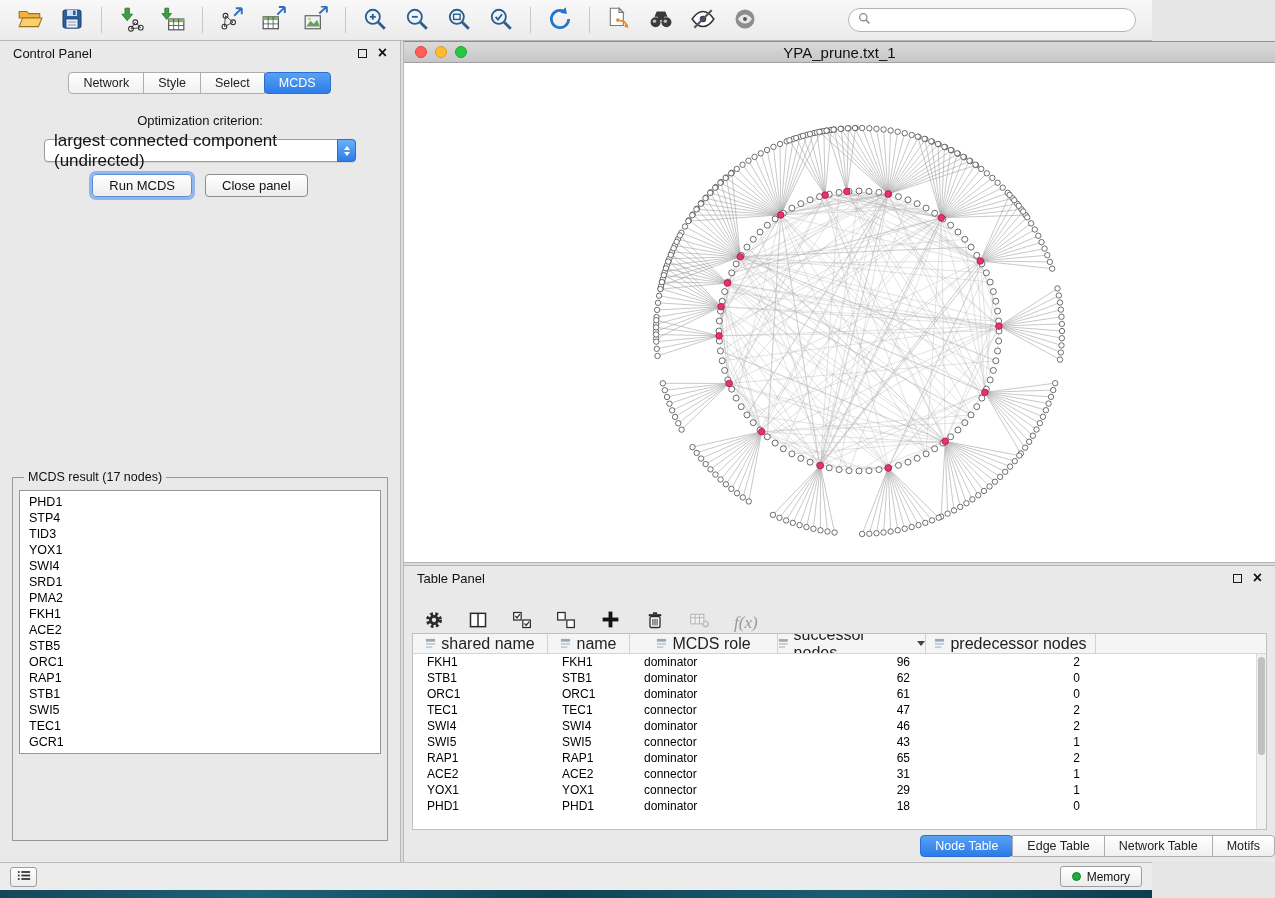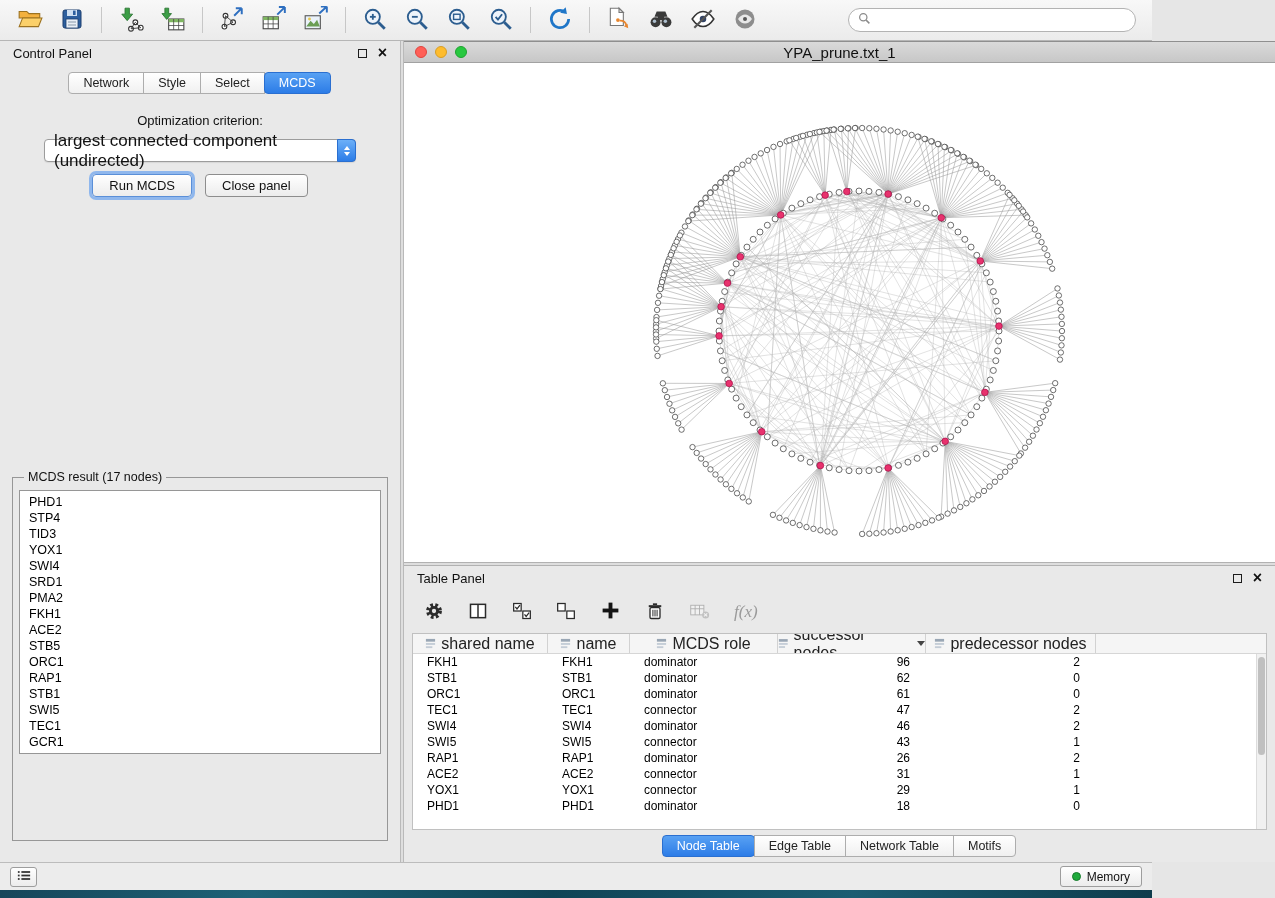--- a/index.html
+++ b/index.html
@@ -50,40 +50,40 @@
   .tl{width:12px;height:12px;border-radius:50%;flex:0 0 auto;z-index:2;}
   .tl-red{background:#ff5f57;border:1px solid #e0443e;}
   .tl-yellow{background:#febc2e;border:1px solid #d89e24;}
   .tl-green{background:#28c840;border:1px solid #1ea32f;}
   .net-title{position:absolute;left:0;right:0;text-align:center;font-size:15px;color:#111;}
   .net-canvas{flex:1;background:#fff;position:relative;overflow:hidden;}
   .hsplit{height:4px;background:#dedede;border-top:1px solid #b2b2b2;border-bottom:1px solid #b2b2b2;flex:0 0 auto;}
 
   
   .table-panel{flex:1;background:#e9e9e9;display:flex;flex-direction:column;min-height:0;}
-  .tp-toolbar{height:42px;margin:1px 8px 0;display:flex;align-items:center;padding:0 12px;gap:24px;flex:0 0 auto;}
+  .tp-toolbar{height:42px;margin:1px 8px 0;display:flex;align-items:flex-end;padding:0 12px;gap:24px;flex:0 0 auto;}
   .tp-icon{display:flex;align-items:center;justify-content:center;background:transparent;border:none;}
   .fx-label{font-family:"Liberation Serif",serif;font-style:italic;font-size:17px;color:#9a9a9a;}
   .tp-table{flex:1;margin:0 8px;background:#fff;border:1px solid #c0c0c0;position:relative;display:flex;flex-direction:column;overflow:hidden;min-height:0;}
   .thead{display:flex;height:20px;background:#f5f5f5;border-bottom:1px solid #d6d6d6;flex:0 0 auto;}
   .th{display:flex;align-items:center;justify-content:center;gap:5px;font-size:16px;color:#222;border-right:1px solid #d2d2d2;overflow:hidden;}
   .col0{width:135px;flex:0 0 auto;}
   .col1{width:82px;flex:0 0 auto;}
   .col2{width:148px;flex:0 0 auto;}
   .col3{width:148px;flex:0 0 auto;}
   .col4{width:170px;flex:0 0 auto;}
   .colf{flex:1;border-right:none;}
   .th-caret{width:0;height:0;border-left:4px solid transparent;border-right:4px solid transparent;border-top:5px solid #444;margin-left:3px;}
   .tbody{flex:1;overflow:hidden;}
   .trow{display:flex;height:16px;align-items:center;}
   .tcell{font-size:12px;color:#000;padding-left:14px;overflow:hidden;white-space:nowrap;}
   .tcell.col3,.tcell.col4{text-align:right;padding-right:16px;padding-left:0;}
   .vscroll{position:absolute;right:0;top:20px;bottom:0;width:10px;background:#f1f1f1;border-left:1px solid #dcdcdc;}
   .vthumb{position:absolute;left:1px;right:1px;top:3px;height:98px;background:#c0c0c0;border-radius:4px;}
-  .tp-tabs{height:32px;display:flex;justify-content:center;align-items:center;flex:0 0 auto;}
+  .tp-tabs{height:32px;display:flex;justify-content:flex-end;align-items:center;flex:0 0 auto;}
 
   
   .statusbar{position:absolute;left:0;right:0;top:862px;height:28px;background:#ececec;border-top:1px solid #bcbcbc;display:flex;align-items:center;padding:0 10px;}
   .sb-left-btn{width:27px;height:20px;border:1px solid #9d9d9d;border-radius:3px;background:linear-gradient(#fff,#ececec);display:flex;align-items:center;justify-content:center;}
   .memory-btn{margin-left:auto;height:21px;border:1px solid #9d9d9d;border-radius:3px;background:linear-gradient(#fff,#ececec);display:flex;align-items:center;gap:6px;padding:0 11px;font-size:12px;font-family:"Liberation Sans",sans-serif;color:#111;}
   .mem-dot{width:9px;height:9px;border-radius:50%;background:#1faa3c;border:1px solid #157a2b;}
   .desktop-strip{position:absolute;left:0;right:0;top:890px;height:8px;background:linear-gradient(90deg,#16465a,#1d6277 22%,#0f4456 48%,#1b5d72 74%,#0e3c4c);}
 </style>
 </head>
 <body>
@@ -1223,21 +1223,21 @@
                 <div class="tcell col1">SWI5</div>
                 <div class="tcell col2">connector</div>
                 <div class="tcell col3">43</div>
                 <div class="tcell col4">1</div>
                 <div class="tcell colf"></div>
               </div>
               <div class="trow">
                 <div class="tcell col0">RAP1</div>
                 <div class="tcell col1">RAP1</div>
                 <div class="tcell col2">dominator</div>
-                <div class="tcell col3">26</div>
+                <div class="tcell col3">65</div>
                 <div class="tcell col4">2</div>
                 <div class="tcell colf"></div>
               </div>
               <div class="trow">
                 <div class="tcell col0">ACE2</div>
                 <div class="tcell col1">ACE2</div>
                 <div class="tcell col2">connector</div>
                 <div class="tcell col3">31</div>
                 <div class="tcell col4">1</div>
                 <div class="tcell colf"></div>

